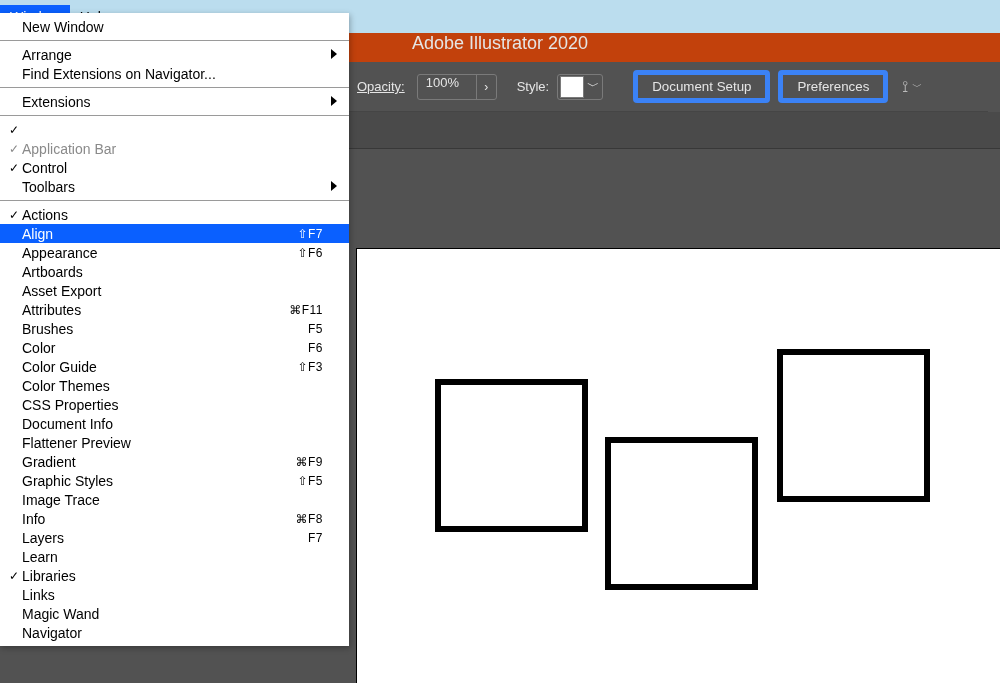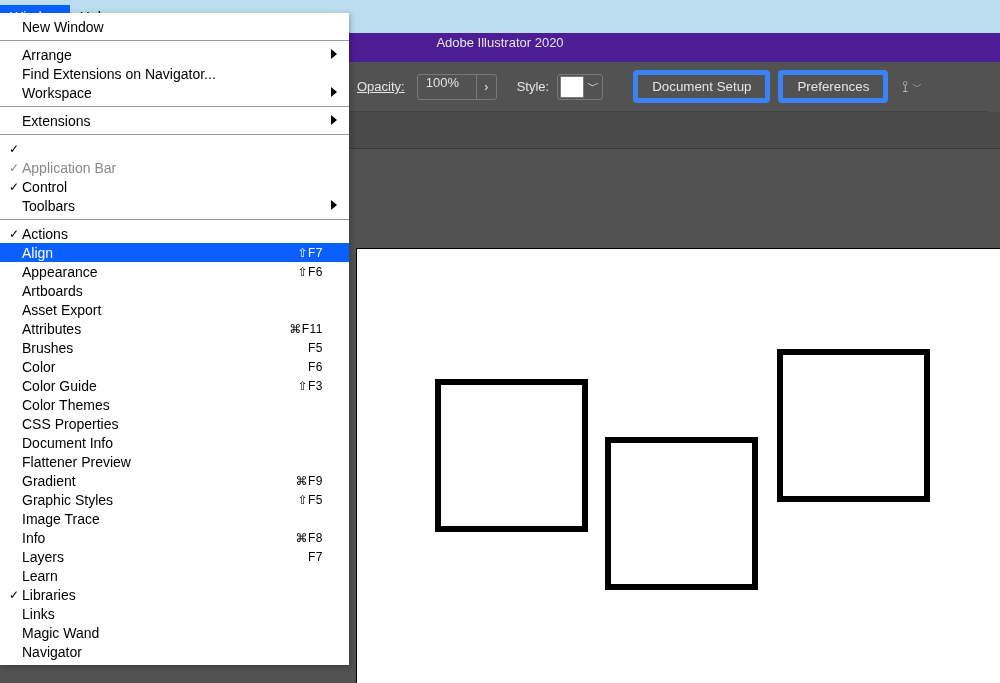--- a/index.html
+++ b/index.html
@@ -17,21 +17,21 @@
   .dd-item { display: flex; align-items: center; height: 19px; padding: 0 12px 0 6px; position: relative; cursor: default; }
   .dd-item.highlight { background: #0a60ff; color: #fff; }
   .dd-item.disabled { color: #8a8a8a; }
   .dd-check { width: 16px; text-align: center; font-size: 12px; }
   .dd-label { flex: 1; padding-left: 0px; white-space: nowrap; }
   .dd-short { font-size: 12px; letter-spacing: 0.5px; }
   .dd-sub { width: 14px; text-align: right; font-size: 10px; }
   .dd-sub .tri { display:inline-block; width:0; height:0; border-top:5px solid transparent; border-bottom:5px solid transparent; border-left:6px solid #000; }
 
   
-  .titlebar { position: absolute; top: 24px; left: 0; right: 0; height: 38px; background: #4c1d95; text-align: center; line-height: 38px; color: #e5e5e5; font-size: 13px; }
+  .titlebar { position: absolute; top: 24px; left: 0; right: 0; height: 38px; background: #c2410c; text-align: center; line-height: 38px; color: #e5e5e5; font-size: 18px; }
 
   
   .controlbar { position: absolute; top: 62px; left: 0; right: 12px; height: 50px; background: #525252; display: flex; align-items: center; color: #e5e5e5; font-size: 13px; padding-left: 357px; gap: 8px; border-bottom: 1px solid #454545; }
   .cb-label { text-decoration: underline; margin-right: 4px; }
   .cb-box { display: flex; align-items: flex-start; border: 1px solid #7a7a7a; border-radius: 3px; height: 26px; background: #525252; }
   .cb-box .val { padding: 0 10px 0 8px; min-width: 58px; }
   .cb-box .chev { width: 20px; text-align: center; border-left: 1px solid #7a7a7a; font-size: 12px; line-height:24px;}
   .cb-style { margin-left: 12px; }
   .cb-swatch { width: 24px; height: 22px; background: #fff; border: 1px solid #7a7a7a; display:inline-block;}
   .cb-swatch-wrap { display:flex; align-items:center; border:1px solid #7a7a7a; border-radius:3px; height:26px; padding-left:2px;}
@@ -109,26 +109,20 @@
         <span class="dd-label">Arrange</span>
         <span class="dd-short"></span>
         <span class="dd-sub"><span class="tri"></span></span>
       </div>
       <div class="dd-item">
         <span class="dd-check"></span>
         <span class="dd-label">Find Extensions on Navigator...</span>
         <span class="dd-short"></span>
         <span class="dd-sub"></span>
       </div>
-      <div class="dd-item">
-        <span class="dd-check"></span>
-        <span class="dd-label">Workspace</span>
-        <span class="dd-short"></span>
-        <span class="dd-sub"><span class="tri"></span></span>
-      </div>
     </div>
     <div class="dd-group">
       <div class="dd-item">
         <span class="dd-check"></span>
         <span class="dd-label">Extensions</span>
         <span class="dd-short"></span>
         <span class="dd-sub"><span class="tri"></span></span>
       </div>
     </div>
     <div class="dd-group">

